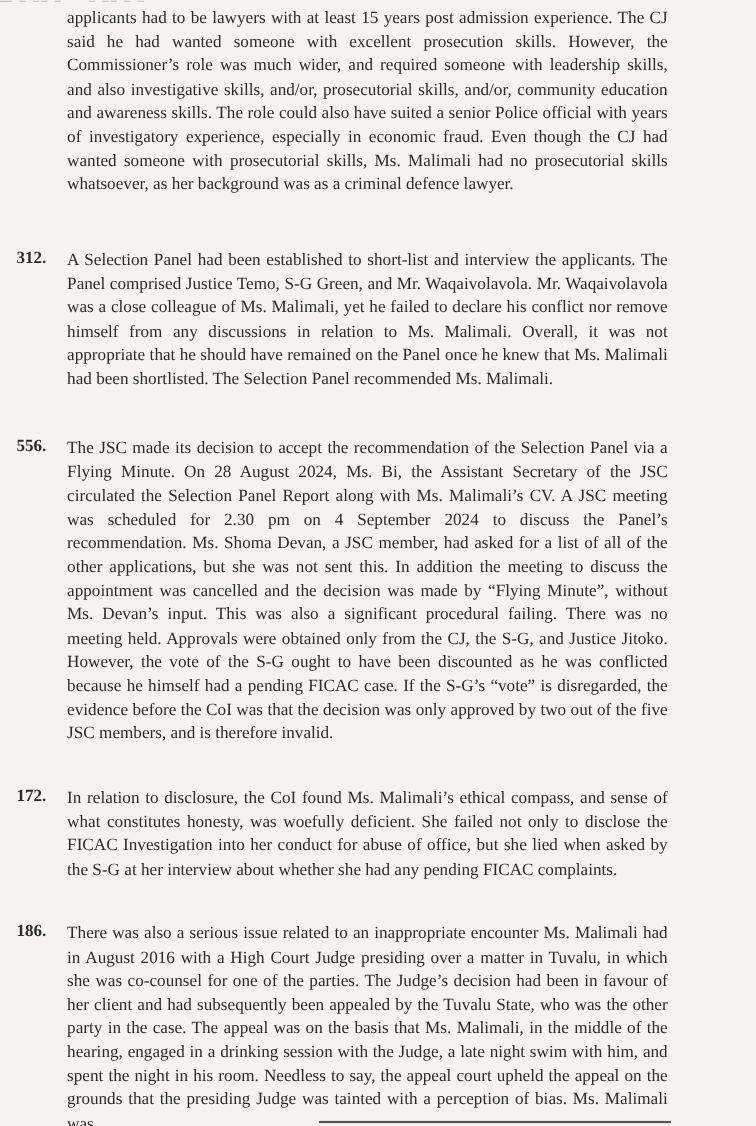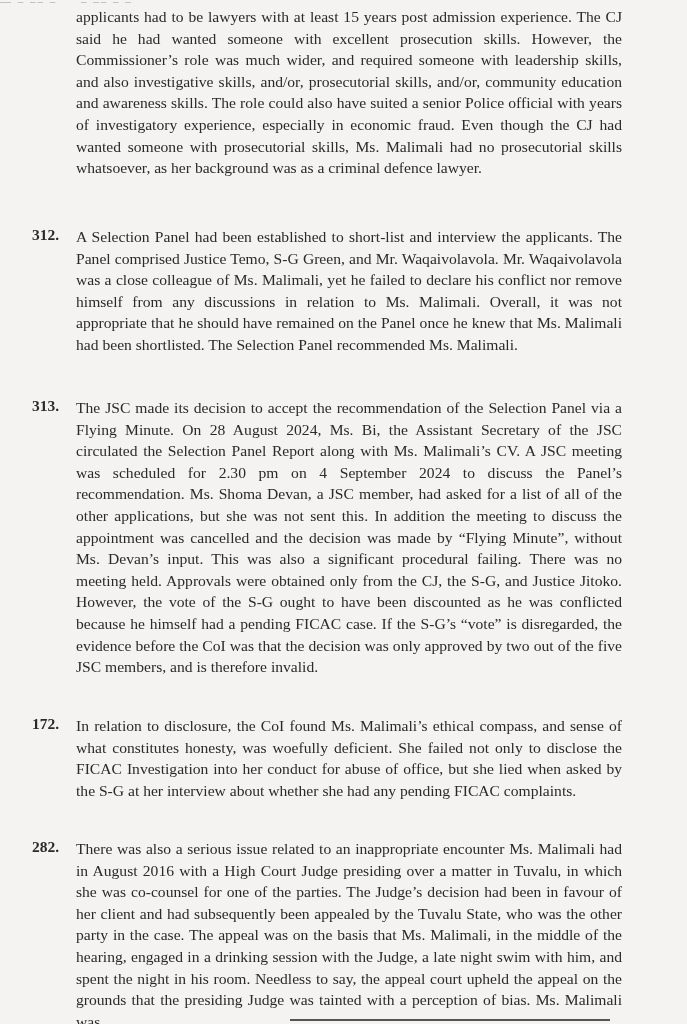--- a/index.html
+++ b/index.html
@@ -13,24 +13,24 @@
   .topcut {
     position: absolute; left: 0; top: 0; width: 687px; height: 6px;
     overflow: hidden; color: #9a9a9a; font-size: 11px; line-height: 2px;
     letter-spacing: 2px;
   }
   .page {
     position: absolute; left: 0; top: 0; width: 687px;
   }
   .para { position: absolute; left: 0; width: 687px; }
   .num {
-    position: absolute; left: 32px; font-weight: bold; font-size: 15.5px;
+    position: absolute; left: 15px; font-weight: bold; font-size: 15.5px;
   }
   .text {
-    position: absolute; left: 76px; width: 546px;
+    position: absolute; left: 61px; width: 546px;
     font-size: 15.6px; line-height: 21.6px; text-align: justify;
   }
   .bottom-rule {
     position: absolute; left: 290px; top: 1019px; width: 320px; height: 2px;
     background: #555;
   }
 </style>
 </head>
 <body>
 
@@ -40,28 +40,28 @@
   <div class="para" style="top:6px;">
     <div class="text">applicants had to be lawyers with at least 15 years post admission experience. The CJ said he had wanted someone with excellent prosecution skills. However, the Commissioner’s role was much wider, and required someone with leadership skills, and also investigative skills, and/or, prosecutorial skills, and/or, community education and awareness skills. The role could also have suited a senior Police official with years of investigatory experience, especially in economic fraud. Even though the CJ had wanted someone with prosecutorial skills, Ms. Malimali had no prosecutorial skills whatsoever, as her background was as a criminal defence lawyer.</div>
   </div>
 
   <div class="para" style="top:226px;">
     <div class="num">312.</div>
     <div class="text">A Selection Panel had been established to short-list and interview the applicants. The Panel comprised Justice Temo, S-G Green, and Mr. Waqaivolavola. Mr. Waqaivolavola was a close colleague of Ms. Malimali, yet he failed to declare his conflict nor remove himself from any discussions in relation to Ms. Malimali. Overall, it was not appropriate that he should have remained on the Panel once he knew that Ms. Malimali had been shortlisted. The Selection Panel recommended Ms. Malimali.</div>
   </div>
 
   <div class="para" style="top:397px;">
-    <div class="num">313.</div>
+    <div class="num">556.</div>
     <div class="text">The JSC made its decision to accept the recommendation of the Selection Panel via a Flying Minute. On 28 August 2024, Ms. Bi, the Assistant Secretary of the JSC circulated the Selection Panel Report along with Ms. Malimali’s CV. A JSC meeting was scheduled for 2.30 pm on 4 September 2024 to discuss the Panel’s recommendation. Ms. Shoma Devan, a JSC member, had asked for a list of all of the other applications, but she was not sent this. In addition the meeting to discuss the appointment was cancelled and the decision was made by “Flying Minute”, without Ms. Devan’s input. This was also a significant procedural failing. There was no meeting held. Approvals were obtained only from the CJ, the S-G, and Justice Jitoko. However, the vote of the S-G ought to have been discounted as he was conflicted because he himself had a pending FICAC case. If the S-G’s “vote” is disregarded, the evidence before the CoI was that the decision was only approved by two out of the five JSC members, and is therefore invalid.</div>
   </div>
 
   <div class="para" style="top:715px;">
     <div class="num">172.</div>
     <div class="text">In relation to disclosure, the CoI found Ms. Malimali’s ethical compass, and sense of what constitutes honesty, was woefully deficient. She failed not only to disclose the FICAC Investigation into her conduct for abuse of office, but she lied when asked by the S-G at her interview about whether she had any pending FICAC complaints.</div>
   </div>
 
   <div class="para" style="top:838px;">
-    <div class="num">282.</div>
+    <div class="num">186.</div>
     <div class="text">There was also a serious issue related to an inappropriate encounter Ms. Malimali had in August 2016 with a High Court Judge presiding over a matter in Tuvalu, in which she was co-counsel for one of the parties. The Judge’s decision had been in favour of her client and had subsequently been appealed by the Tuvalu State, who was the other party in the case. The appeal was on the basis that Ms. Malimali, in the middle of the hearing, engaged in a drinking session with the Judge, a late night swim with him, and spent the night in his room. Needless to say, the appeal court upheld the appeal on the grounds that the presiding Judge was tainted with a perception of bias. Ms. Malimali was</div>
   </div>
 
   <div class="bottom-rule"></div>
 </div>
 
 </body></html>

